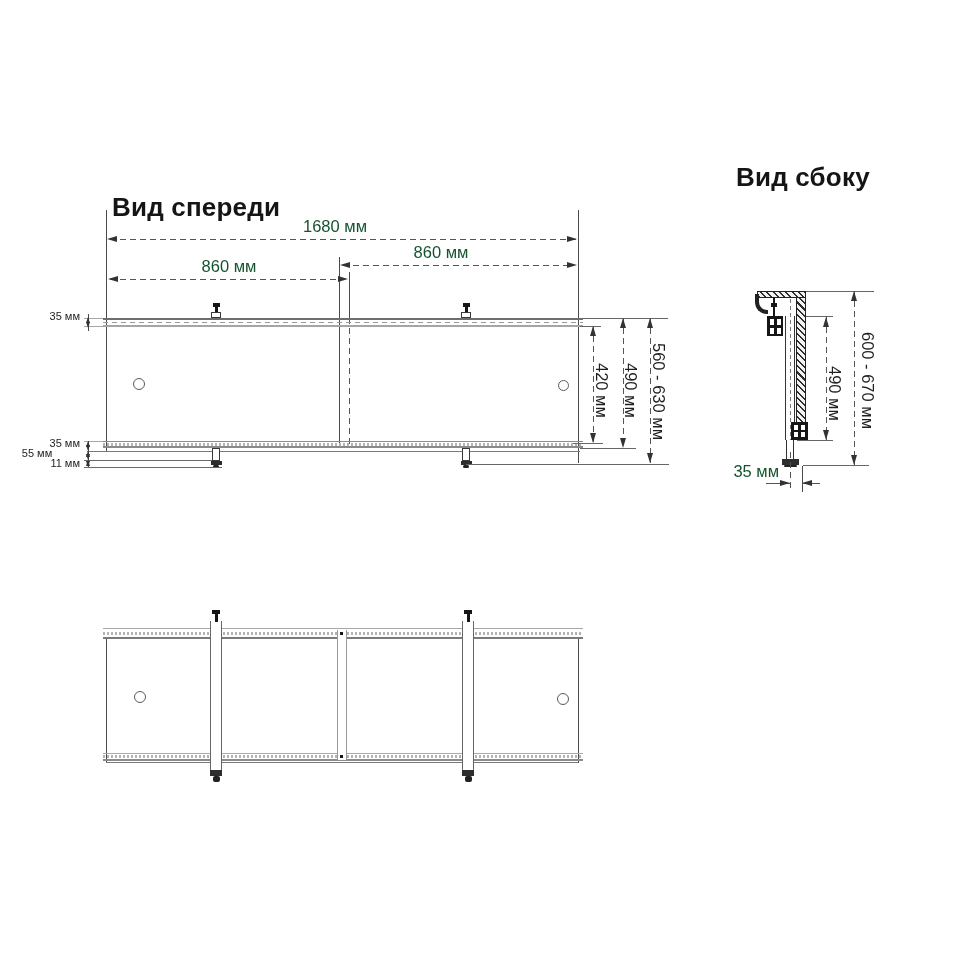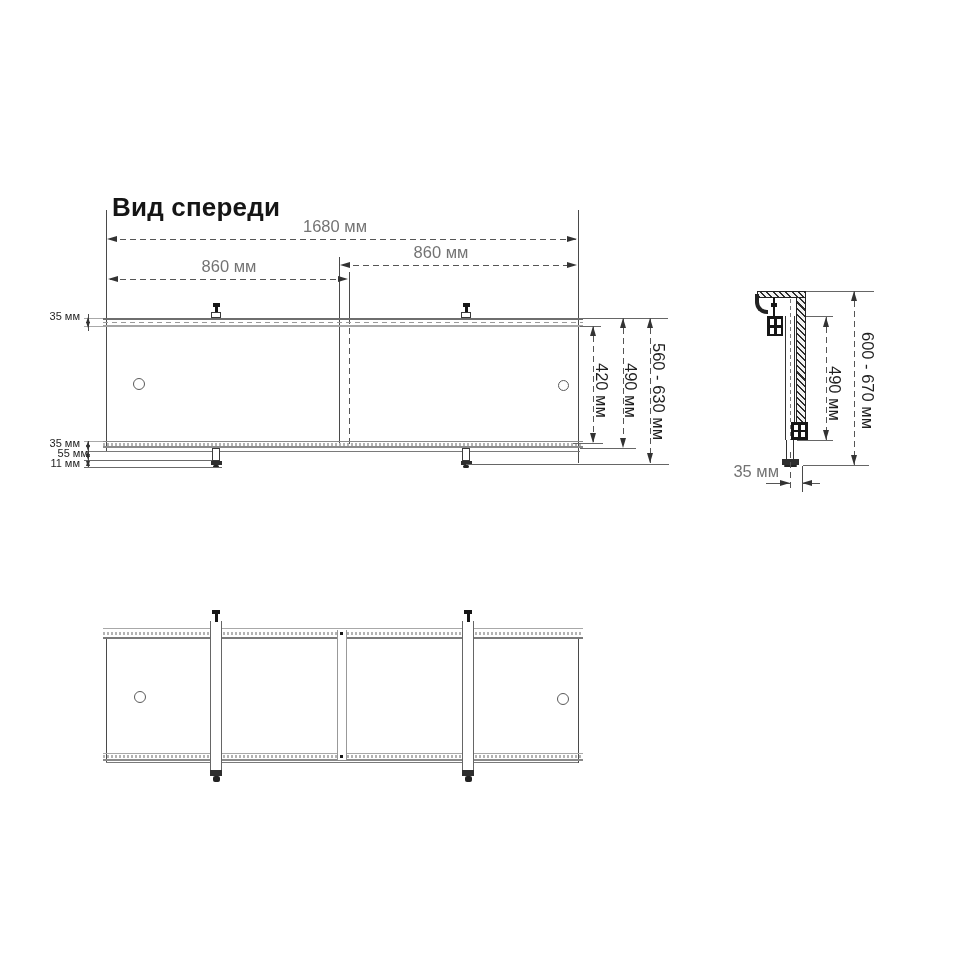--- a/index.html
+++ b/index.html
@@ -16,21 +16,21 @@
   .hdot{position:absolute;height:3px;background:repeating-linear-gradient(90deg,#b3b3b3 0 2px,transparent 2px 4px);}
   
   .au{position:absolute;width:0;height:0;border-left:3px solid transparent;border-right:3px solid transparent;border-bottom:10px solid #333;}
   .ad{position:absolute;width:0;height:0;border-left:3px solid transparent;border-right:3px solid transparent;border-top:10px solid #333;}
   .al{position:absolute;width:0;height:0;border-top:3px solid transparent;border-bottom:3px solid transparent;border-right:10px solid #333;}
   .ar{position:absolute;width:0;height:0;border-top:3px solid transparent;border-bottom:3px solid transparent;border-left:10px solid #333;}
   .aus{position:absolute;width:0;height:0;border-left:2px solid transparent;border-right:2px solid transparent;border-bottom:6px solid #333;}
   .ads{position:absolute;width:0;height:0;border-left:2px solid transparent;border-right:2px solid transparent;border-top:6px solid #333;}
   
   .title{position:absolute;font-size:26px;font-weight:600;color:#151515;white-space:nowrap;letter-spacing:.2px;}
-  .lbl{position:absolute;font-size:16.5px;color:#737373;white-space:nowrap;line-height:1;text-align:center;}
+  .lbl{position:absolute;font-size:16.5px;color:#14532d;white-space:nowrap;line-height:1;text-align:center;}
   .lbls{position:absolute;font-size:11px;color:#1f1f1f;white-space:nowrap;line-height:1;text-align:right;}
   .vert{position:absolute;writing-mode:vertical-rl;text-orientation:mixed;font-size:16.5px;color:#1f1f1f;
         white-space:nowrap;line-height:1;text-align:center;width:18px;}
   
   .circle{position:absolute;border:1.5px solid #5a5a5a;border-radius:50%;background:#fff;box-sizing:border-box;}
   .hatch{position:absolute;background:repeating-linear-gradient(45deg,#2e2e2e 0 1.5px,#f2f2f2 1.5px 4.5px);
          border:1px solid #222;box-sizing:border-box;}
   .black{background:#161616;position:absolute;}
   .wsq{position:absolute;background:#fff;}
   .tube{position:absolute;background:#fff;border-left:1px solid #333;border-right:1px solid #333;box-sizing:border-box;}
@@ -104,21 +104,21 @@
   <div class="h" style="left:84px;top:460px;width:128px;background:#6a6a6a;"></div>
   <div class="h" style="left:84px;top:467px;width:138px;background:#6a6a6a;"></div>
   <div class="v" style="left:88px;top:441px;height:26px;"></div>
   <div class="aus" style="left:86px;top:441px;"></div>
   <div class="ads" style="left:86px;top:445px;"></div>
   <div class="aus" style="left:86px;top:451px;"></div>
   <div class="ads" style="left:86px;top:454px;"></div>
   <div class="aus" style="left:86px;top:460px;"></div>
   <div class="ads" style="left:86px;top:461px;"></div>
   <div class="lbls" style="left:30px;top:438px;width:50px;">35 мм</div>
-  <div class="lbls" style="left:38px;top:448px;width:50px;">55 мм</div>
+  <div class="lbls" style="left:12px;top:448px;width:50px;text-align:center;">55 мм</div>
   <div class="lbls" style="left:30px;top:458px;width:50px;">11 мм</div>
 
   <div class="h" style="left:580px;top:326px;width:21px;background:#666;"></div>
   <div class="h" style="left:573px;top:443px;width:30px;background:#666;"></div>
   <div class="vd" style="left:593px;top:326px;height:117px;"></div>
   <div class="au" style="left:590px;top:326px;"></div>
   <div class="ad" style="left:590px;top:433px;"></div>
   <div class="vert" style="left:592px;top:340px;height:100px;">420 мм</div>
 
   <div class="h" style="left:583px;top:318px;width:85px;background:#666;"></div>
@@ -127,20 +127,21 @@
   <div class="au" style="left:620px;top:318px;"></div>
   <div class="ad" style="left:620px;top:438px;"></div>
   <div class="vert" style="left:621px;top:340px;height:100px;">490 мм</div>
 
   <div class="vd" style="left:650px;top:318px;height:145px;"></div>
   <div class="au" style="left:647px;top:318px;"></div>
   <div class="ad" style="left:647px;top:453px;"></div>
   <div class="vert" style="left:649px;top:323px;height:136px;">560 - 630 мм</div>
   <div class="h" style="left:466px;top:464px;width:203px;background:#666;"></div>
 
+  <div class="title" style="left:736px;top:162px;">Вид сбоку</div>
 
   <div class="hatch" style="left:757px;top:291px;width:49px;height:7px;"></div>
   <div class="abs" style="left:755px;top:294px;width:13px;height:20px;border-left:4px solid #222;border-bottom:4px solid #222;border-bottom-left-radius:12px;box-sizing:border-box;"></div>
   <div class="hatch" style="left:796px;top:297px;width:10px;height:128px;"></div>
   <div class="black" style="left:773px;top:297px;width:2px;height:20px;"></div>
   <div class="black" style="left:771px;top:303px;width:6px;height:4px;"></div>
 
   <div class="black" style="left:767px;top:316px;width:16px;height:20px;"></div>
   <div class="wsq" style="left:770px;top:319px;width:4px;height:6px;"></div>
   <div class="wsq" style="left:777px;top:319px;width:4px;height:6px;"></div>

